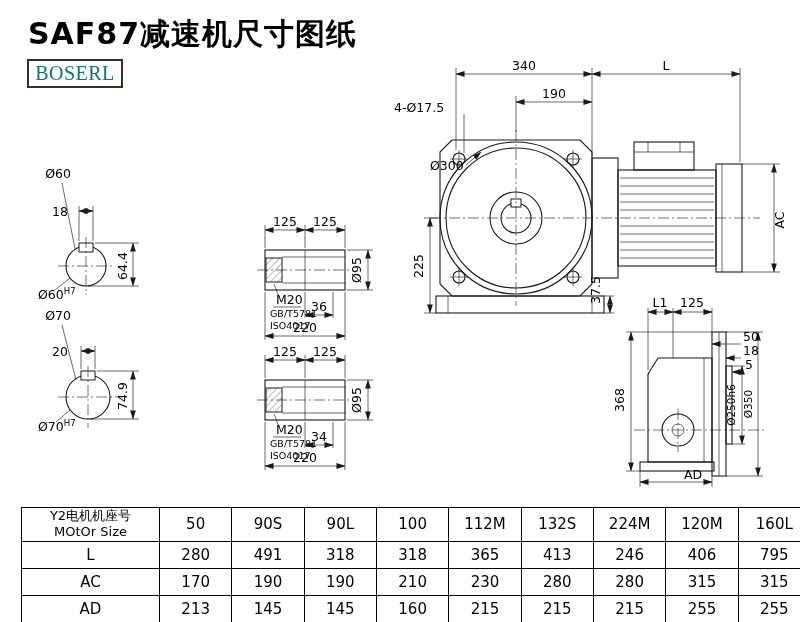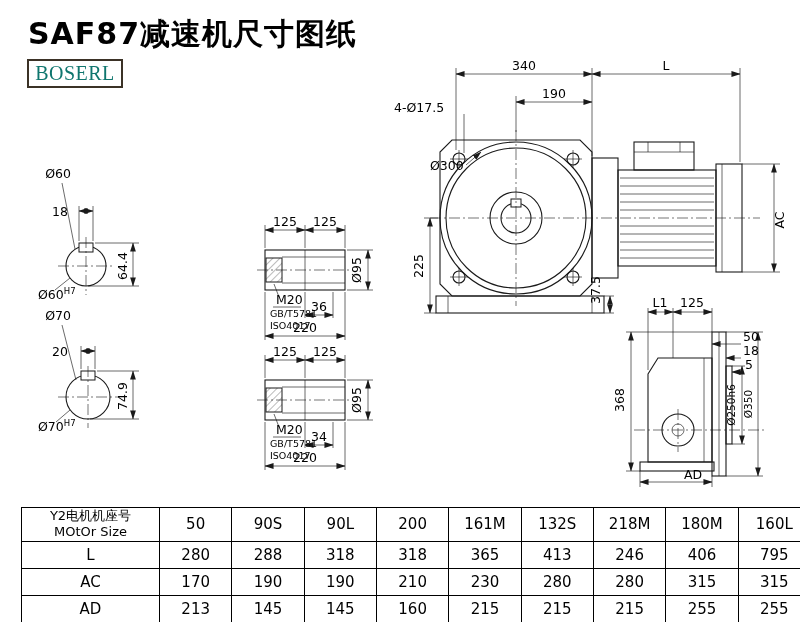--- a/index.html
+++ b/index.html
@@ -230,31 +230,31 @@
   <table class="dims">
     <tbody>
       <tr class="hrow">
         <th class="size-col">
           <div>Y2电机机座号</div>
           <div>MOtOr Size</div>
         </th>
         <td>50</td>
         <td>90S</td>
         <td>90L</td>
-        <td>200</td>
-        <td>161M</td>
+        <td>100</td>
+        <td>112M</td>
         <td>132S</td>
-        <td>218M</td>
-        <td>180M</td>
+        <td>224M</td>
+        <td>120M</td>
         <td>160L</td>
       </tr>
       <tr>
         <th>L</th>
         <td>280</td>
-        <td>288</td>
+        <td>491</td>
         <td>318</td>
         <td>318</td>
         <td>365</td>
         <td>413</td>
         <td>246</td>
         <td>406</td>
         <td>795</td>
       </tr>
       <tr>
         <th>AC</th>

